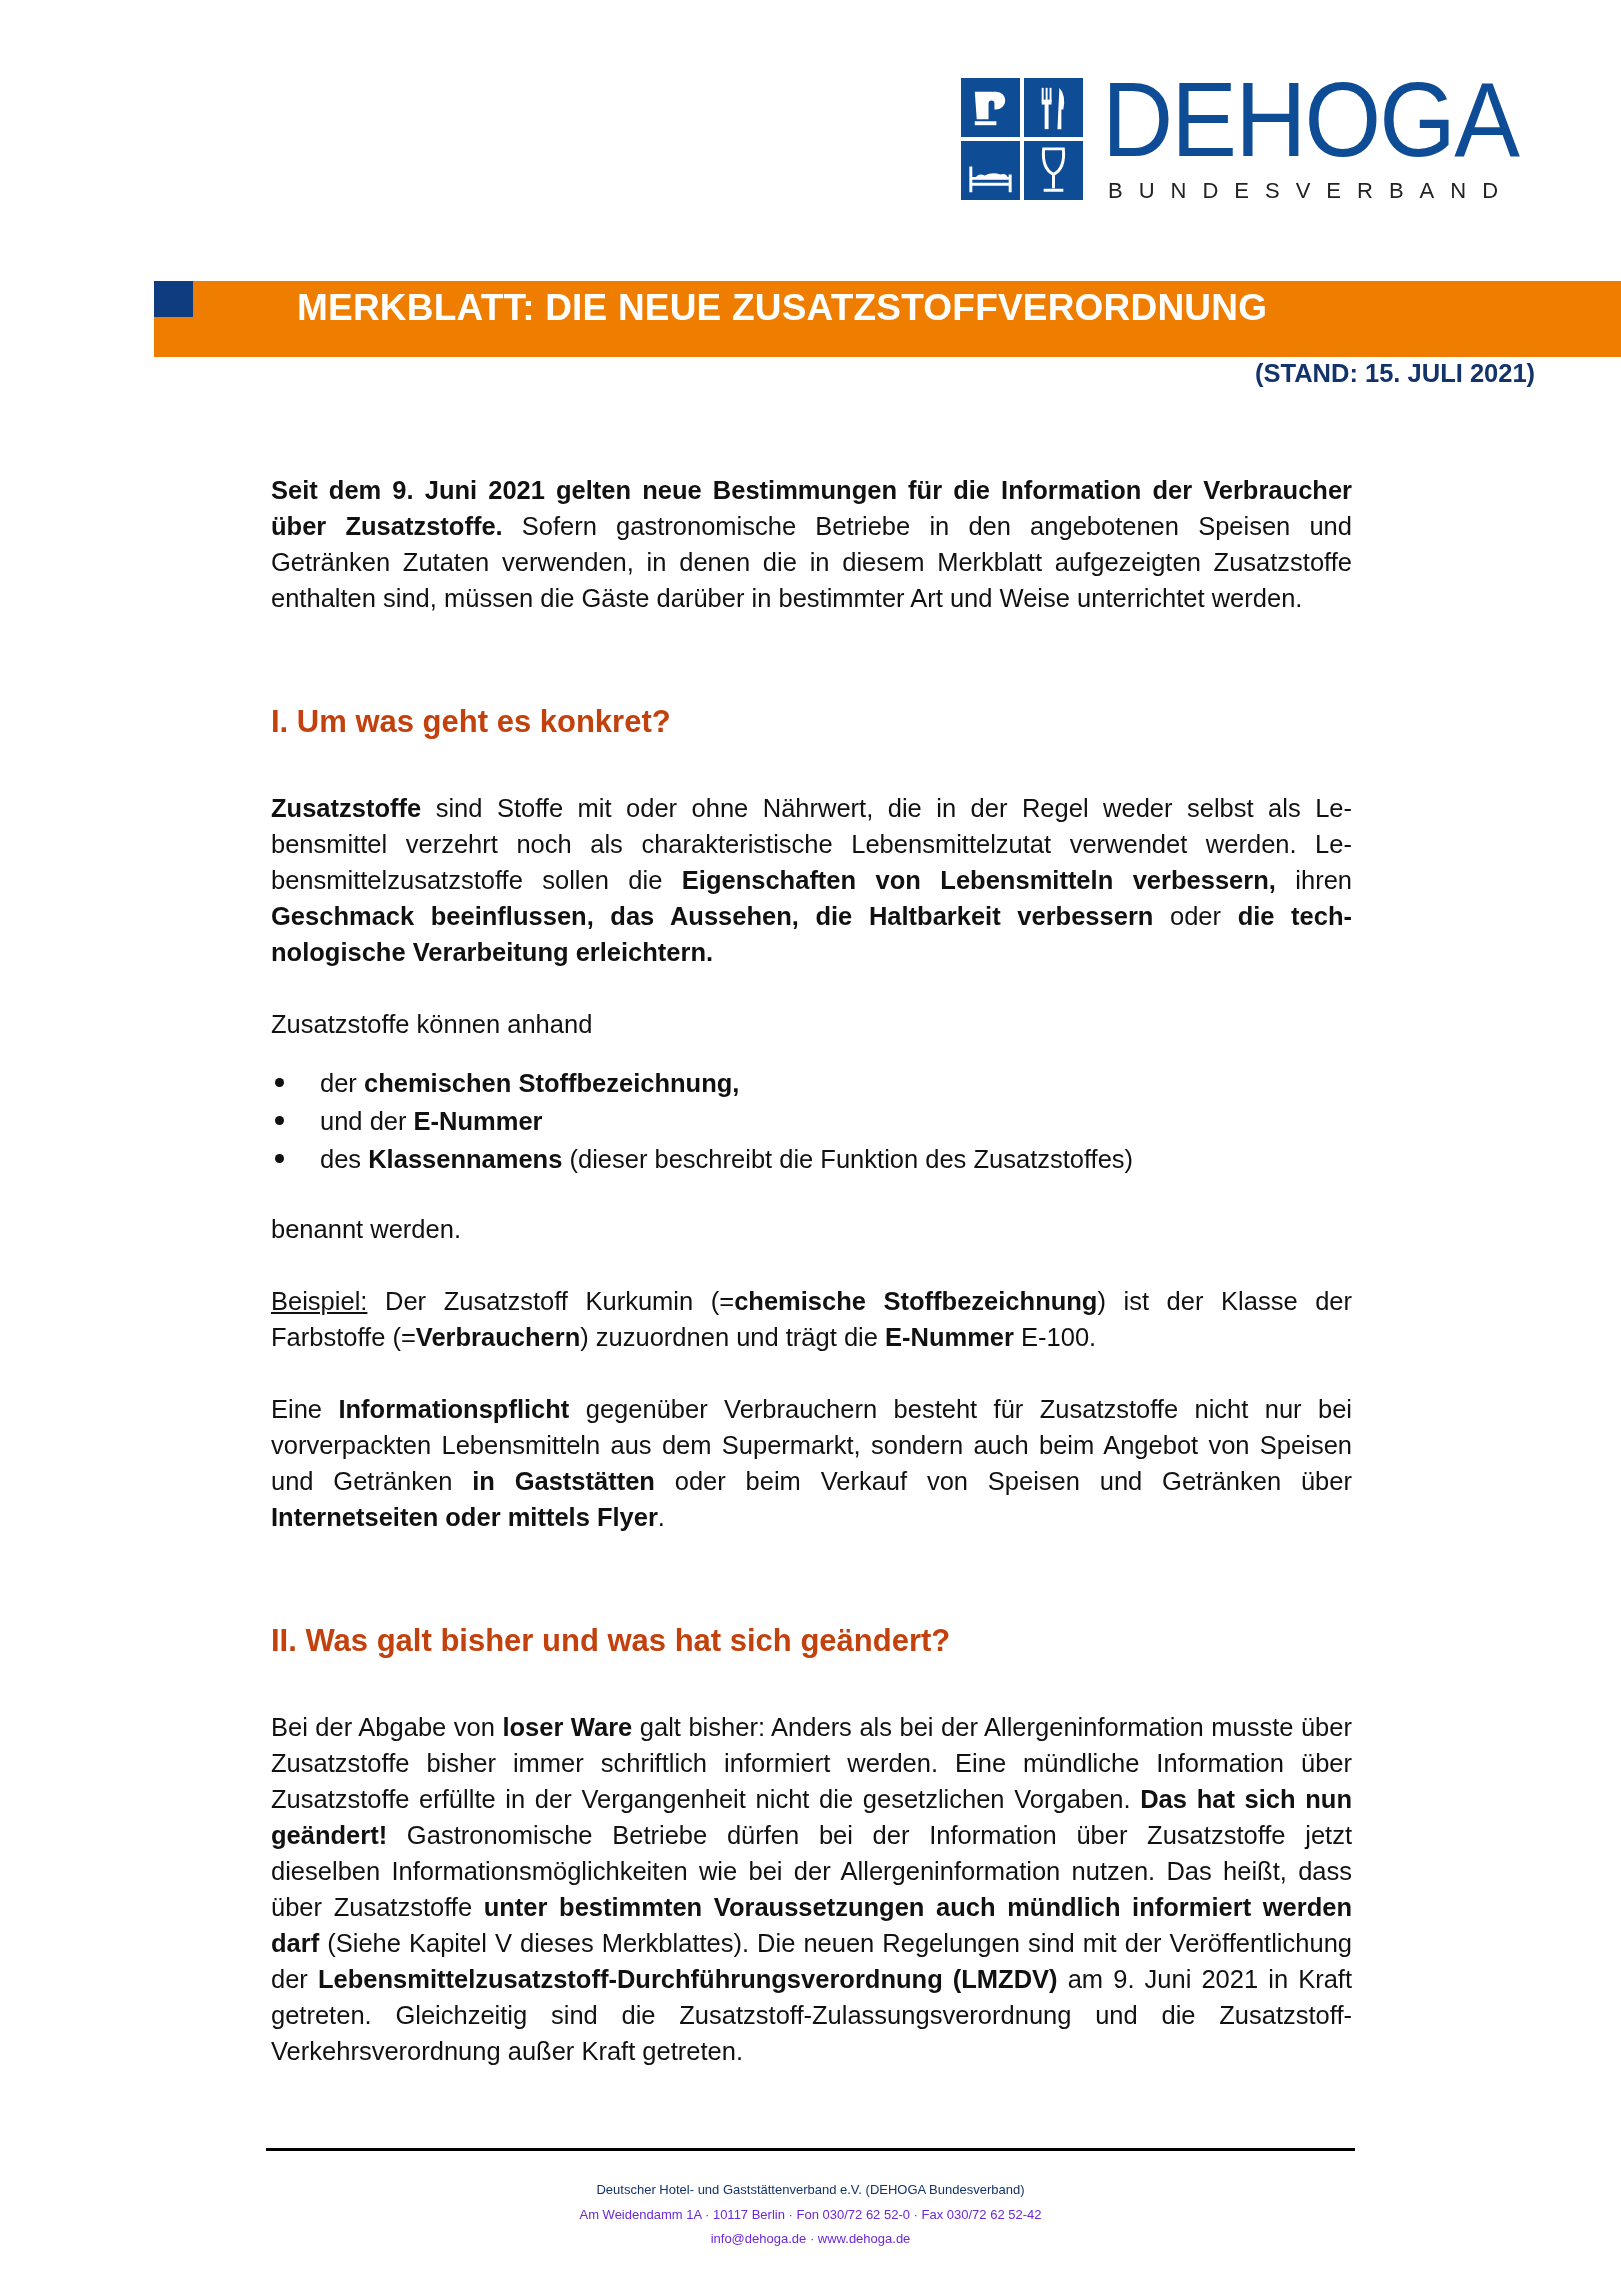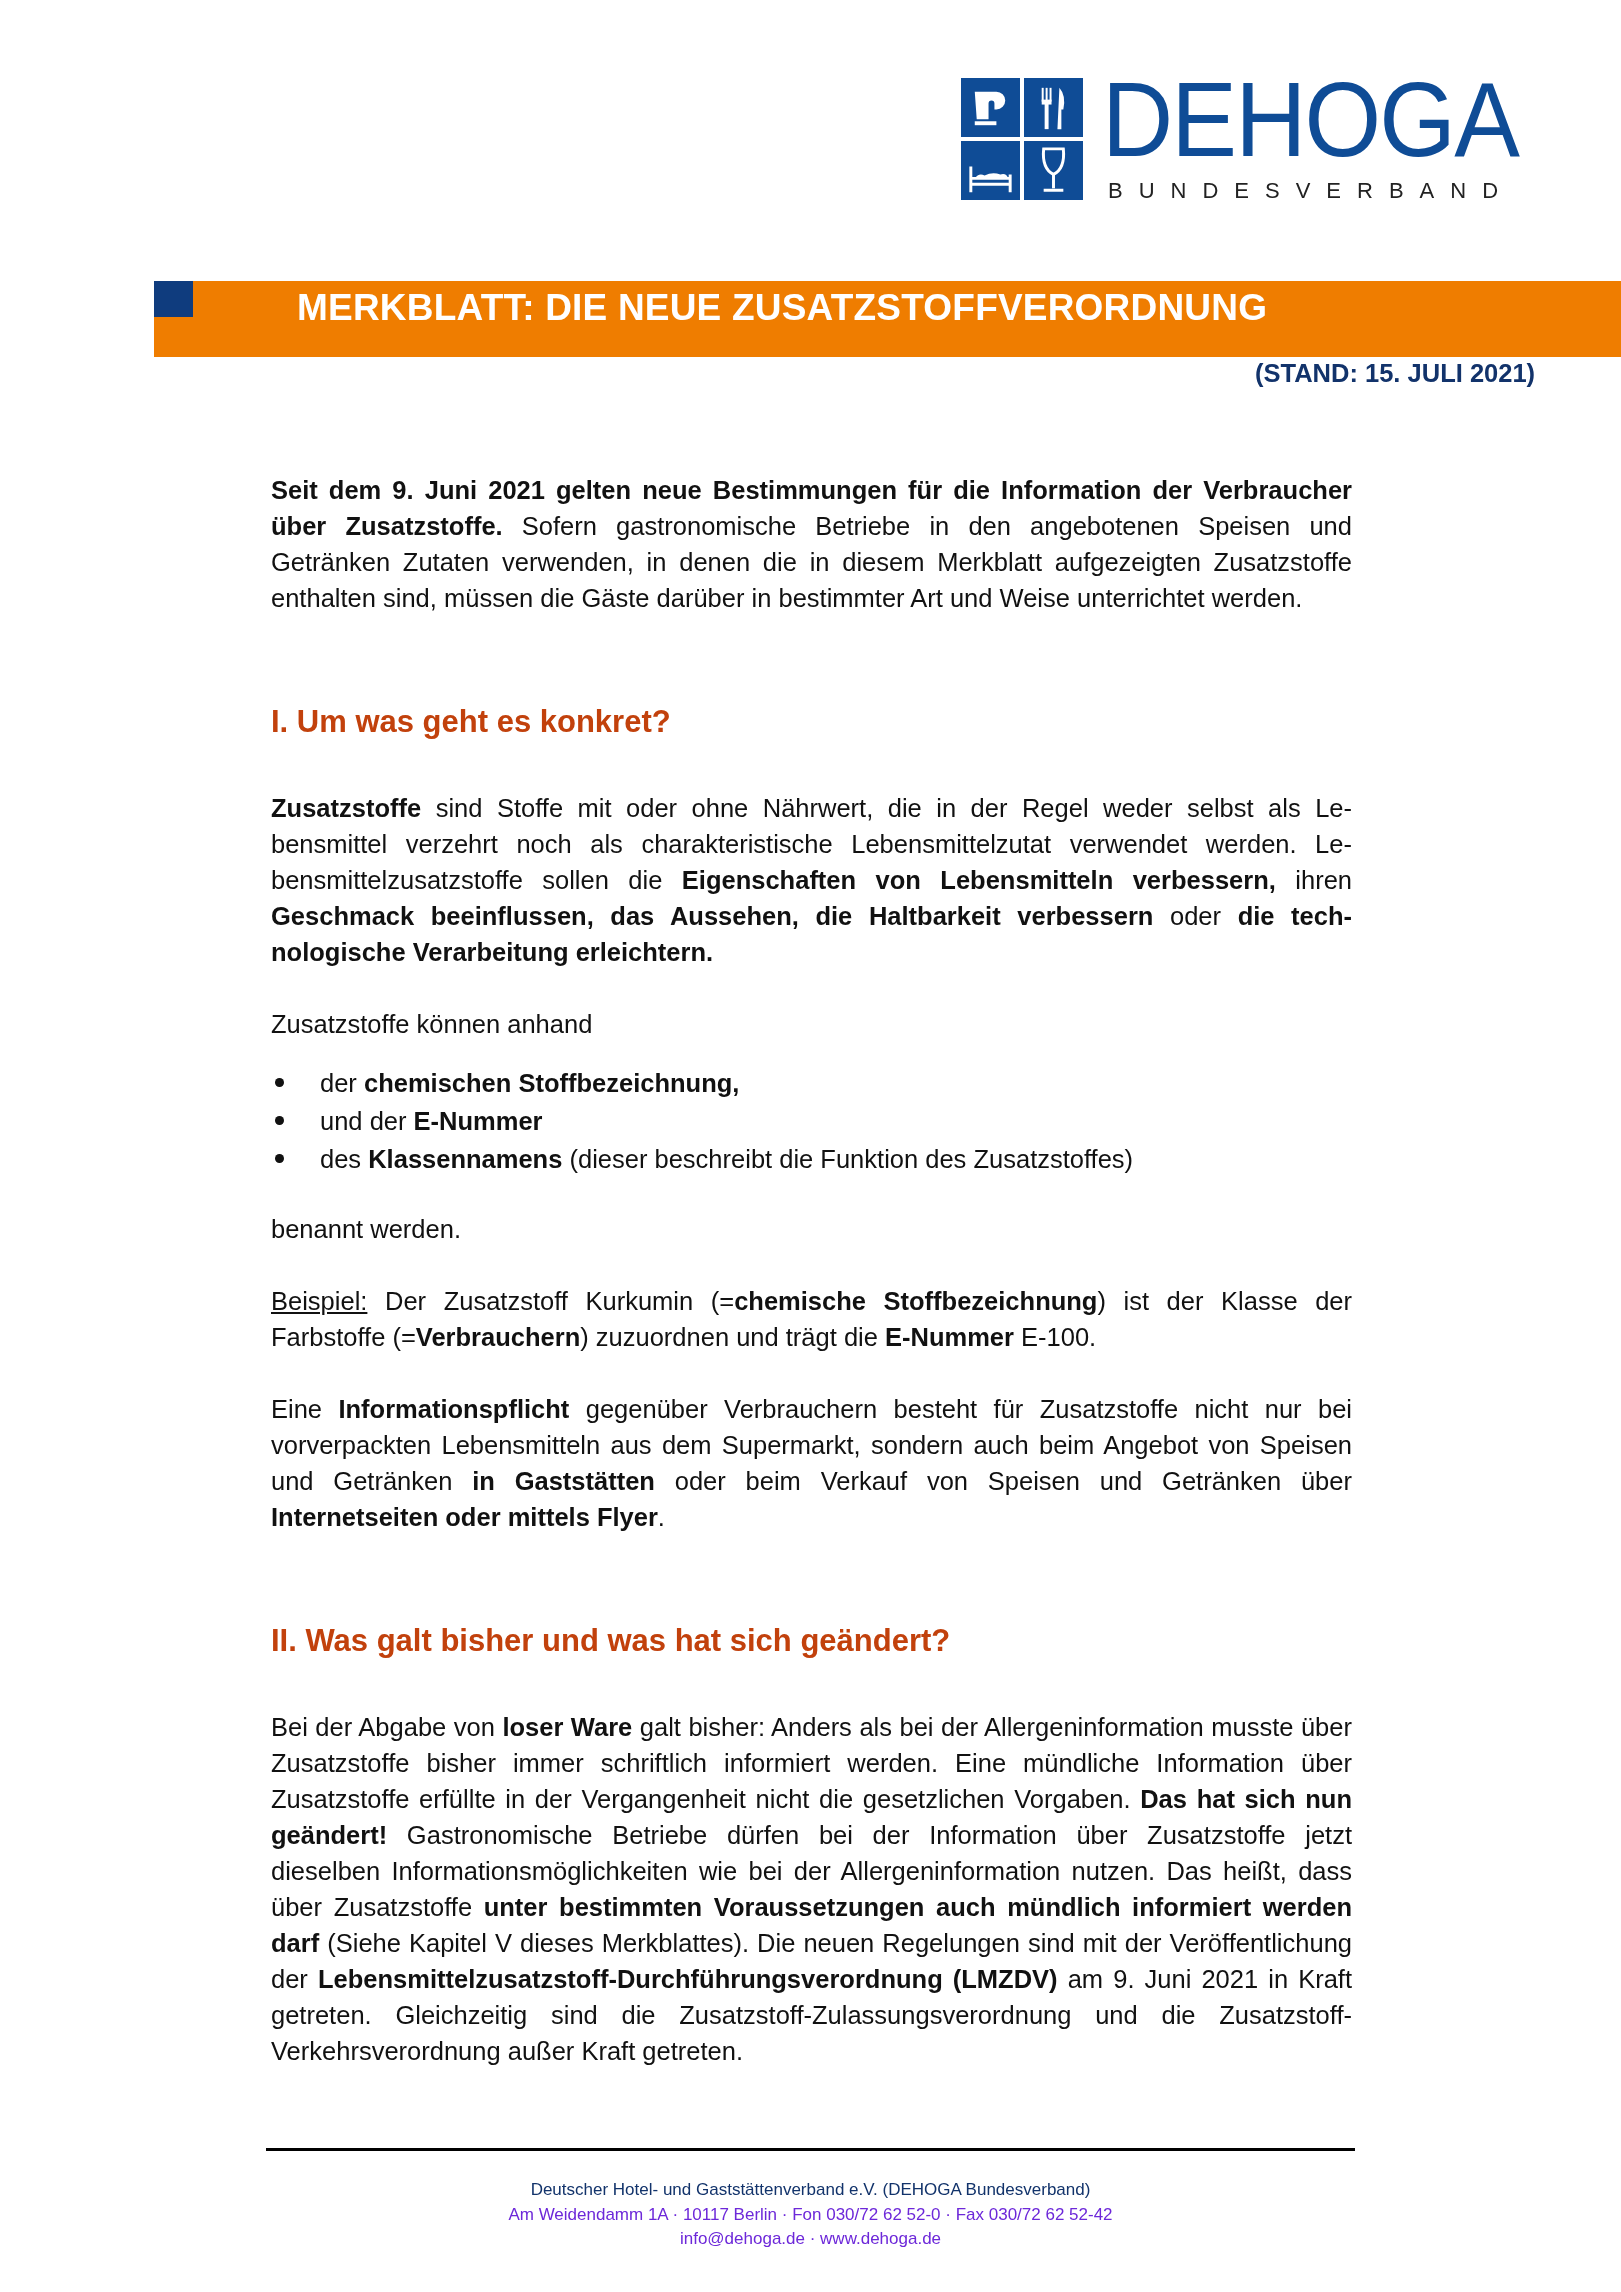--- a/index.html
+++ b/index.html
@@ -35,21 +35,21 @@
   h2 { margin: 0; color: #c2410c; font-size: 31px; line-height: 39px; font-weight: bold; }
   .gap-h { height: 86px; }
   .gap-h2 { height: 49px; }
   ul.bullets { list-style: none; margin: 0; padding: 0; }
   ul.bullets li { position: relative; padding-left: 49px; line-height: 38px; }
   ul.bullets li .dot { position: absolute; left: 3.9px; top: 14.7px; width: 8.8px; height: 8.8px; border-radius: 50%; background: #111; }
   .u { text-decoration: underline; }
 
   
   .footer-rule { position: absolute; left: 266px; top: 2148px; width: 1089px; height: 2.9px; background: #000; }
-  .footer { position: absolute; left: 0; top: 2178px; width: 1621px; text-align: center; font-size: 17px; line-height: 24.5px; }
+  .footer { position: absolute; left: 0; top: 2178px; width: 1621px; text-align: center; font-size: 13px; line-height: 24.5px; }
   .footer .org { color: #12336b; }
   .footer .addr { color: #6d28d9; }
 </style>
 </head>
 <body>
 
 <div class="logo">
   <div class="logo-grid">
     <div class="logo-cell c1">
       <svg viewBox="0 0 60 60">

